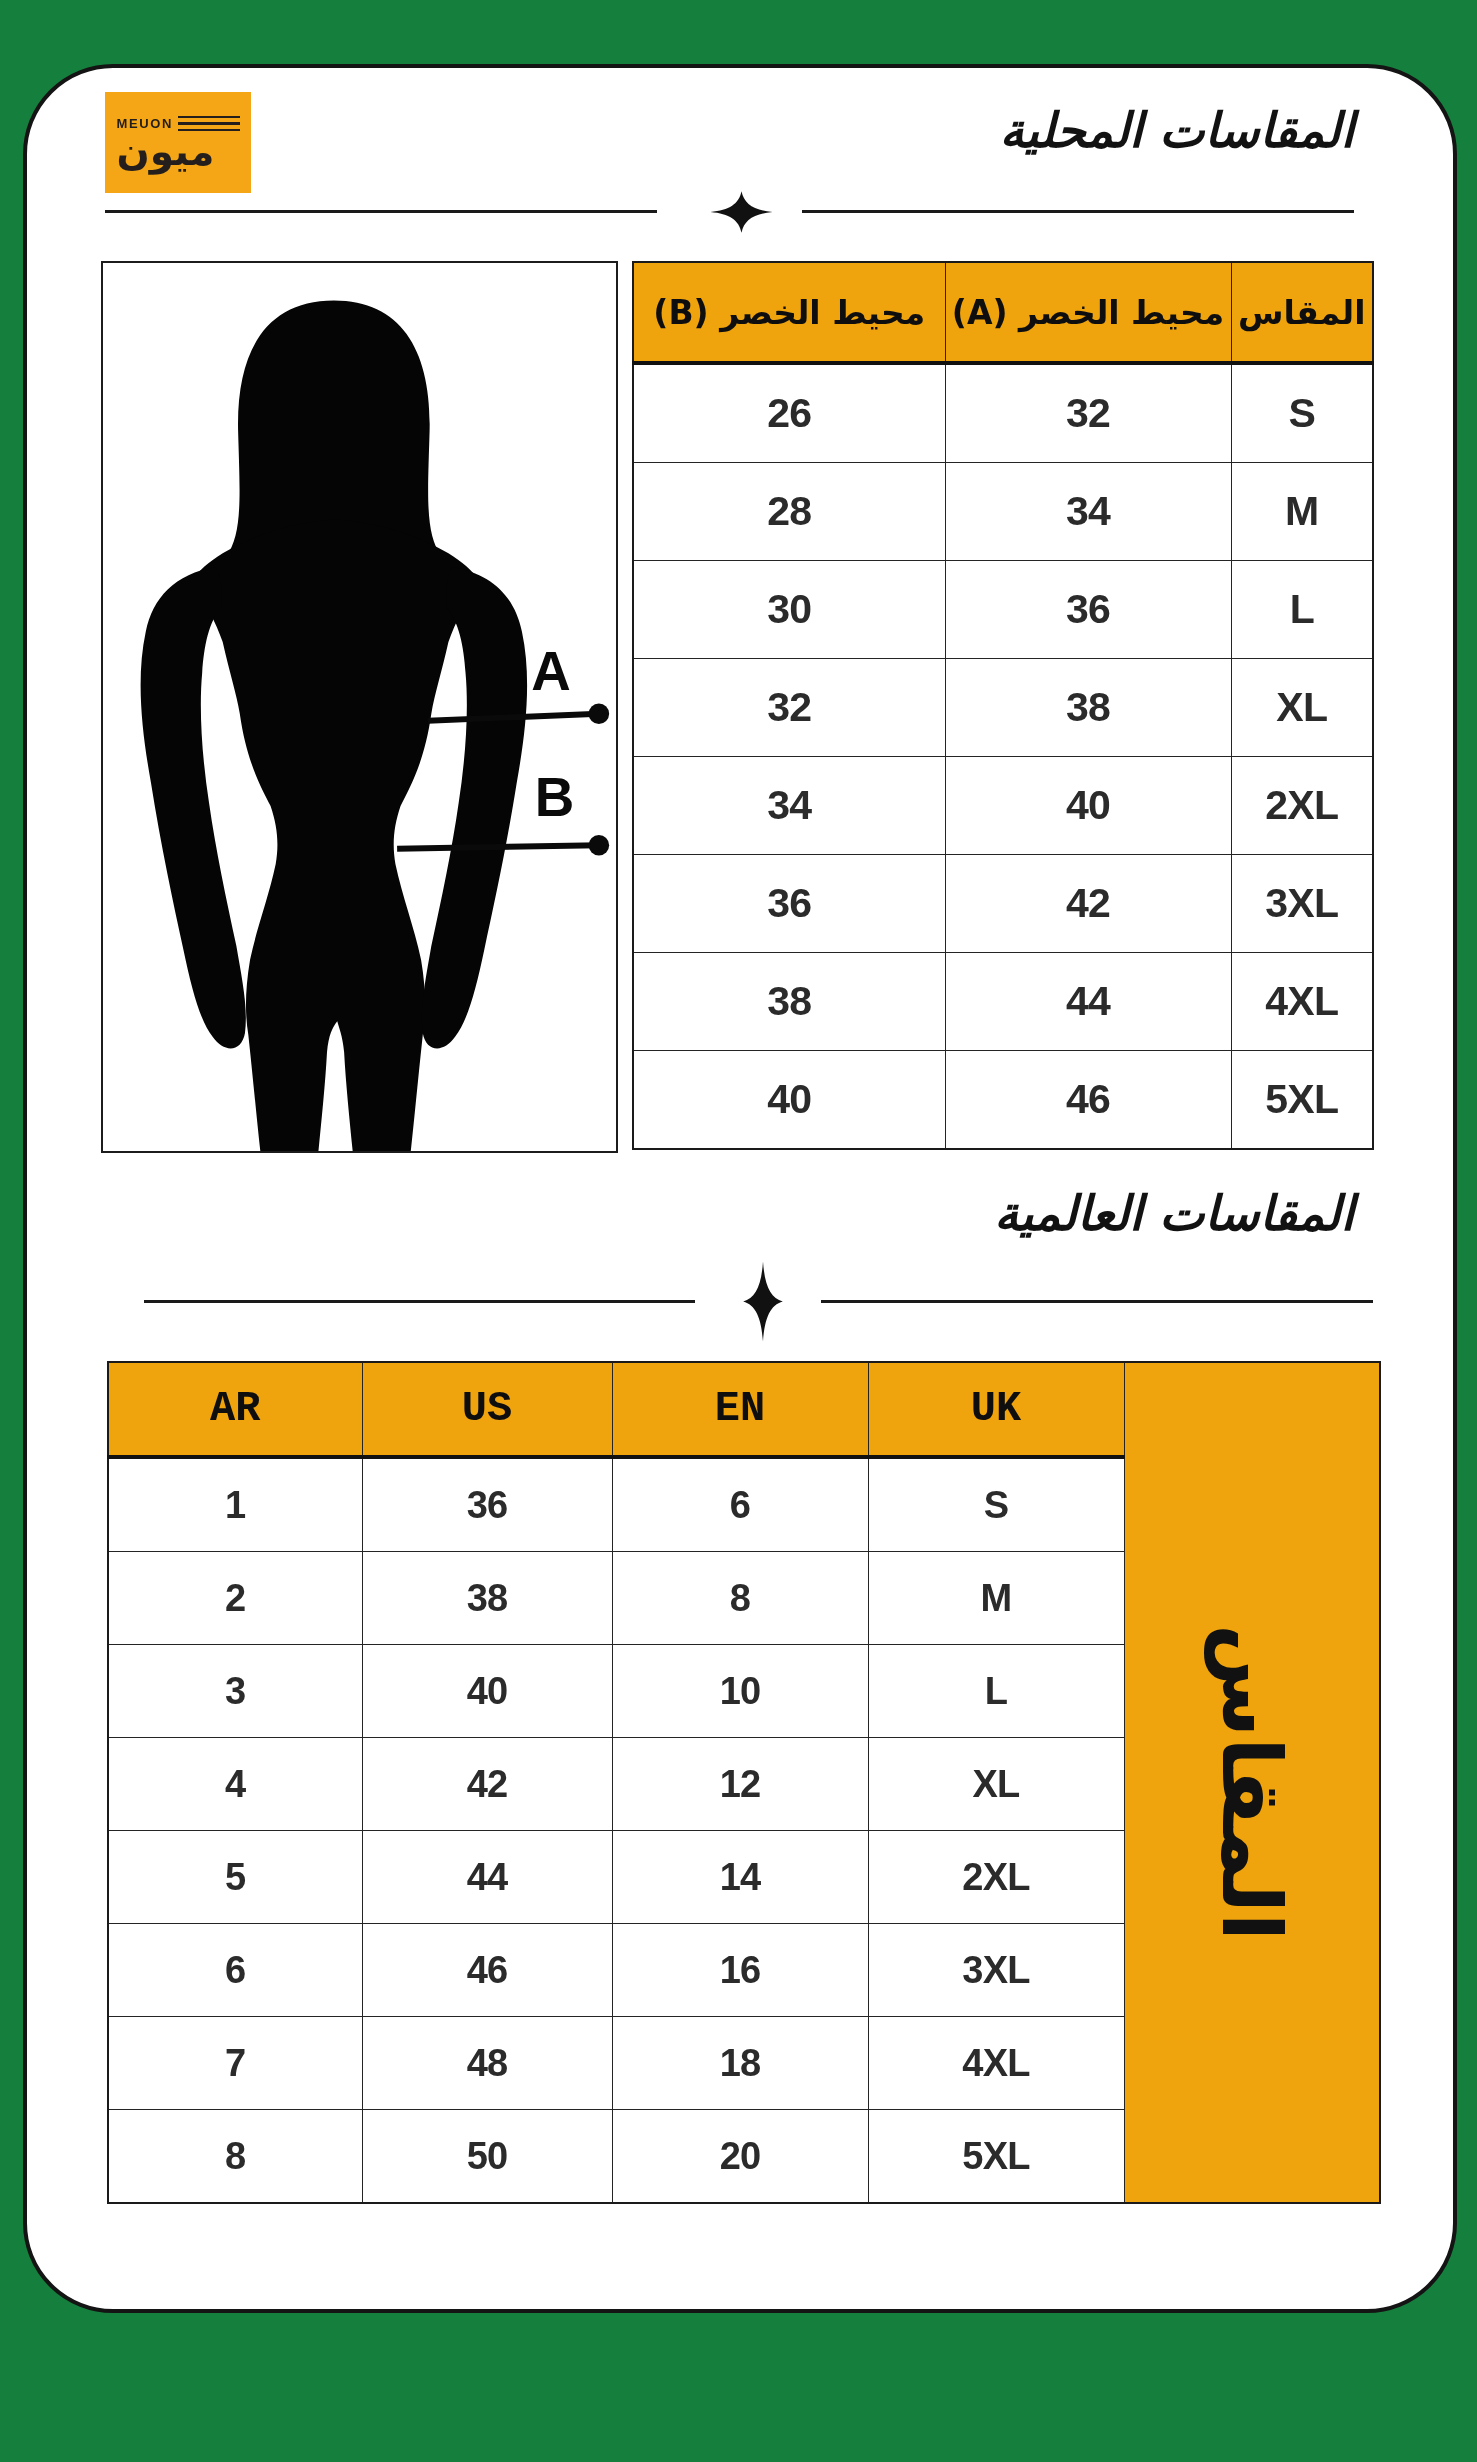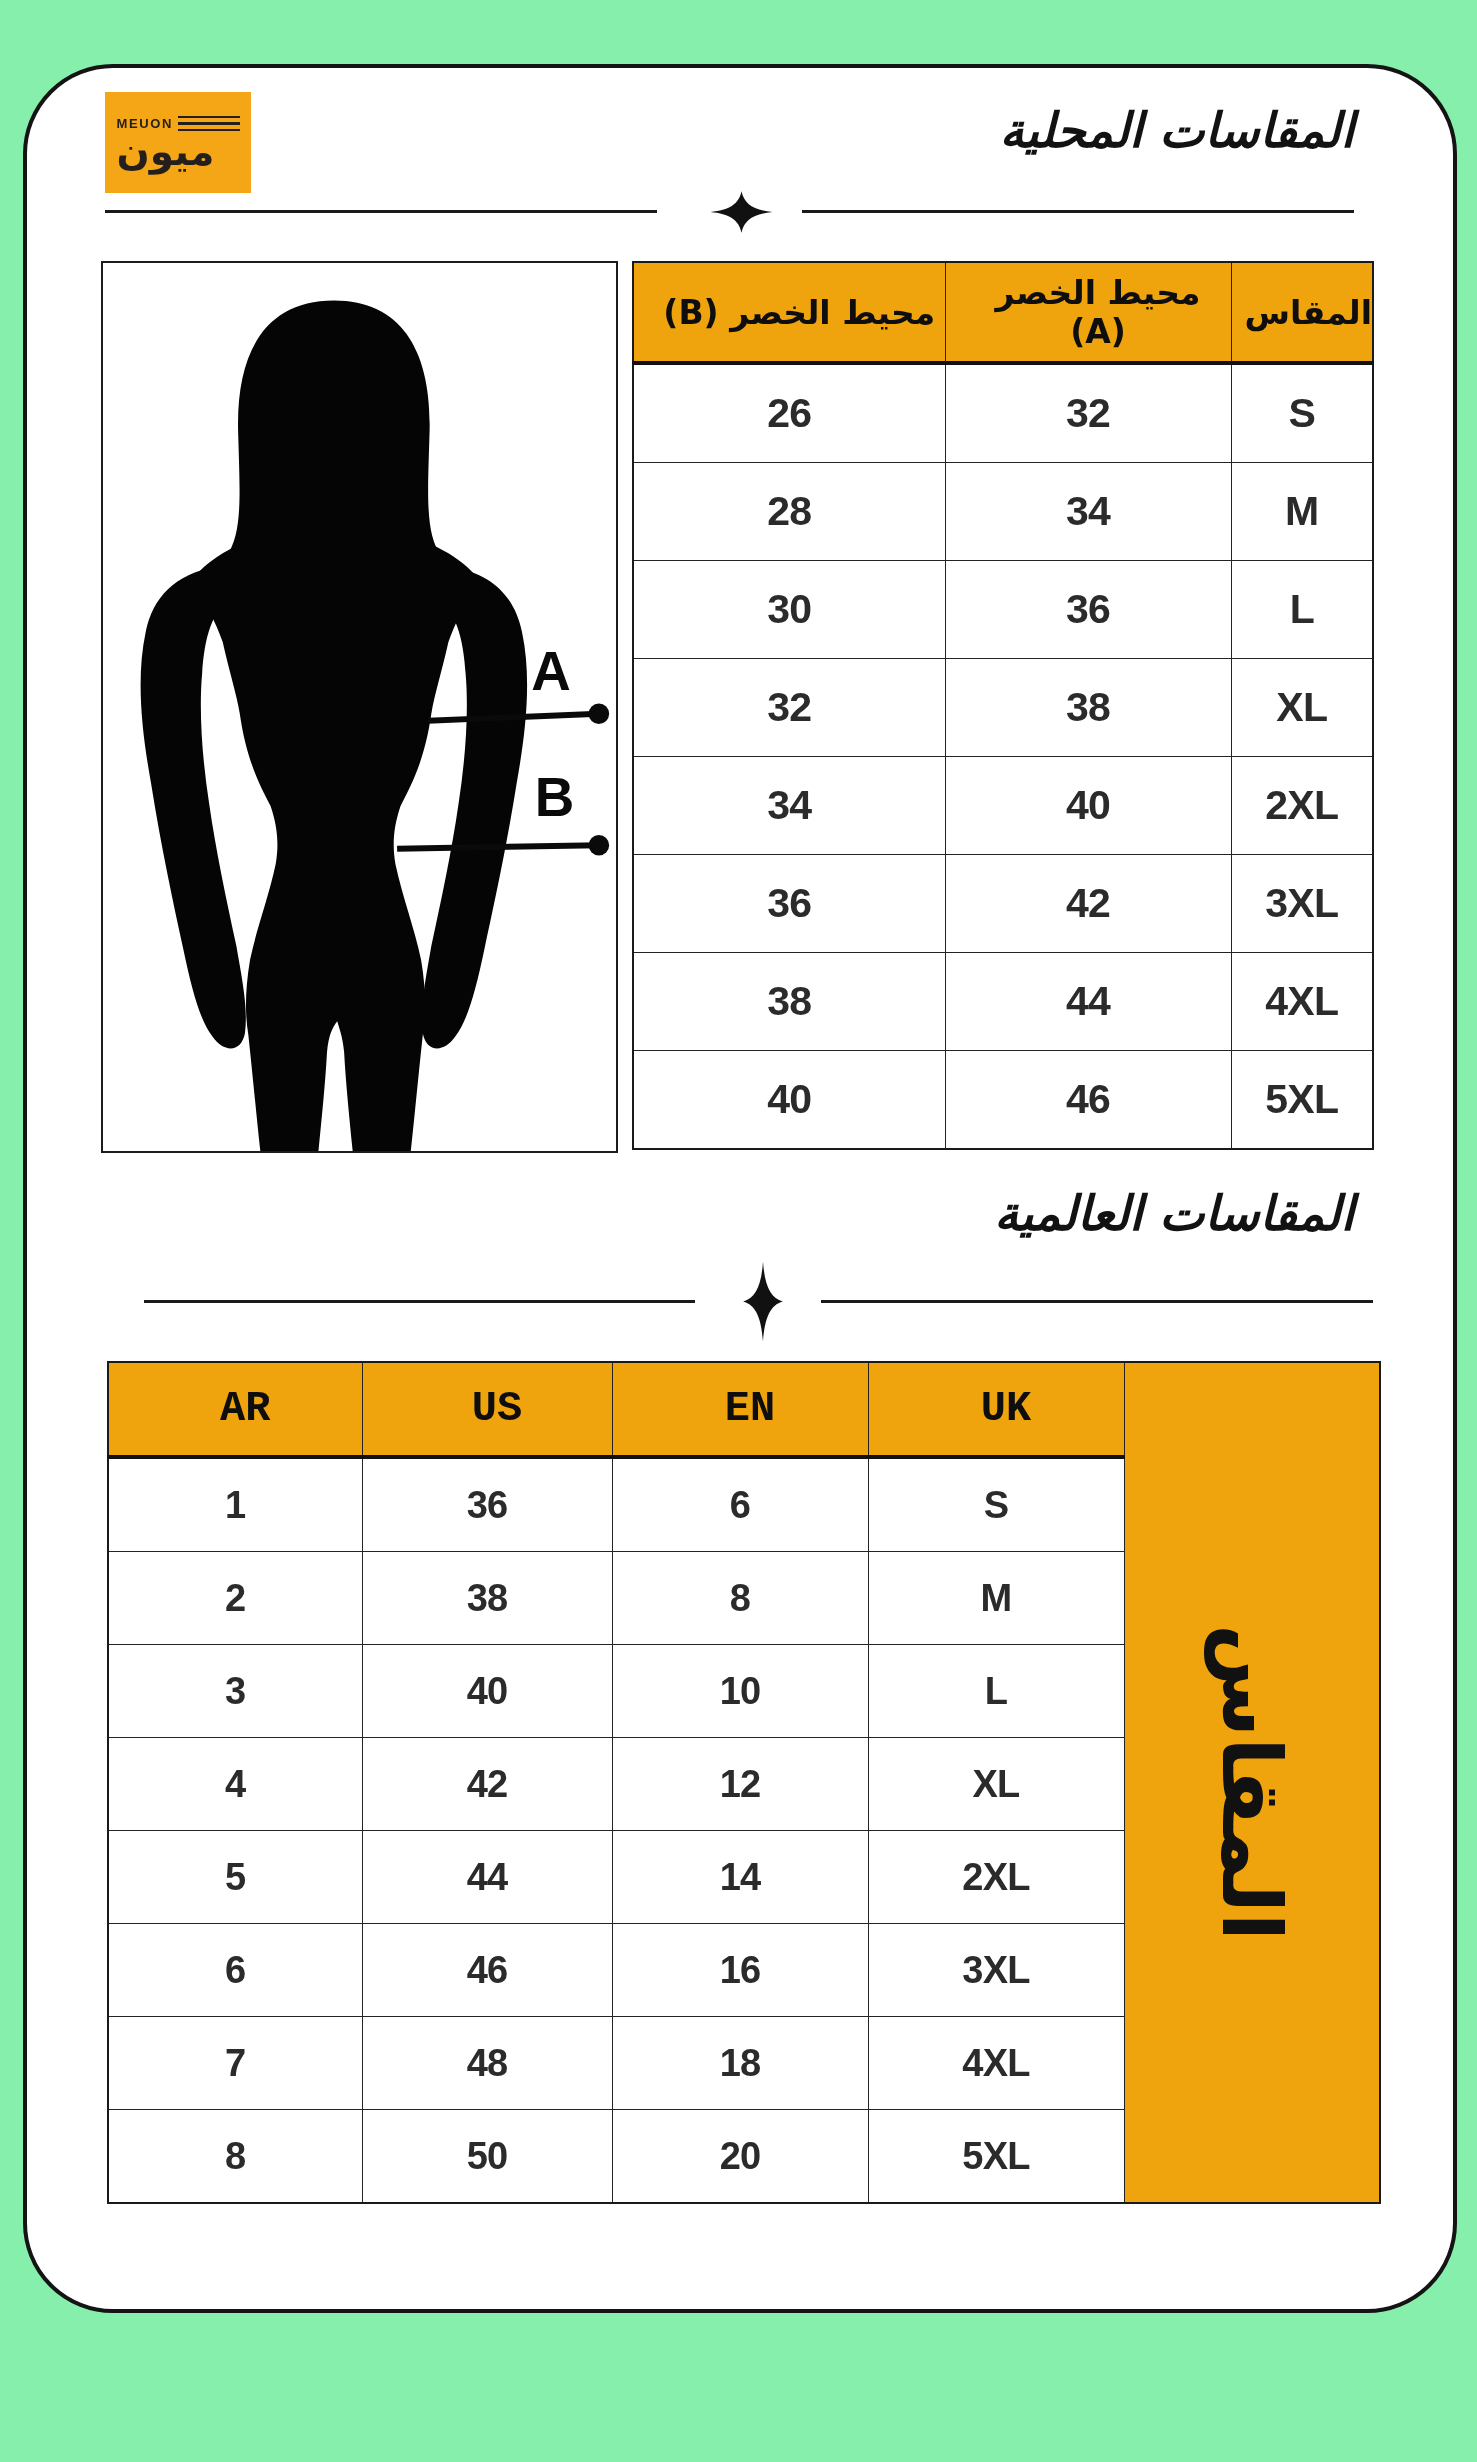--- a/index.html
+++ b/index.html
@@ -4,21 +4,21 @@
 <style>
   :root{
     --accent:#EFA30D;
     --logo-orange:#F4A616;
     --ink:#161616;
     --num-ink:#2b2b2b;
   }
   html,body{margin:0;padding:0;}
   body{background:#ffffff;}
   .page{
-    position:relative;width:1477px;height:2462px;background:#86efac;overflow:hidden;
+    position:relative;width:1477px;height:2462px;background:#15803d;overflow:hidden;
     font-family:"DejaVu Sans",sans-serif;color:var(--ink);
   }
   .frame{
     position:absolute;left:23px;top:64px;width:1426px;height:2241px;
     border:4.1px solid #141414;border-radius:90px;background:#ffffff;
   }
   
   .logo{
     position:absolute;left:105px;top:92px;width:146px;height:101px;
     background:var(--logo-orange);box-sizing:border-box;padding:13px 11.5px 8.2px 11.5px;
@@ -47,21 +47,21 @@
   #sparkle2{left:741px;top:1257px;width:44px;height:89px;}
   
   .figure-box{
     position:absolute;left:101px;top:261px;width:517px;height:892px;
     border:2.5px solid #1c1c1c;box-sizing:border-box;background:#ffffff;
   }
   .figure-box svg{display:block;width:100%;height:100%;}
   
   table{border-collapse:collapse;table-layout:fixed;background:#ffffff;}
   td,th{border:1.6px solid #242424;text-align:center;vertical-align:middle;padding:0;}
-  .hdr{background:var(--accent);color:#0e0e0e;font-weight:700;padding-left:20px;}
+  .hdr{background:var(--accent);color:#0e0e0e;font-weight:700;}
   .num{
     font-family:"Liberation Sans",sans-serif;font-weight:700;color:var(--num-ink);
     letter-spacing:-0.8px;
   }
   
   .table1-wrap{position:absolute;left:632px;top:261px;}
   .table1-wrap table{width:740px;border:2.5px solid #1a1a1a;}
   .table1-wrap .hdr{font-size:33px;height:98px;border-bottom:4.1px solid #111111;direction:rtl;}
   .table1-wrap .num{font-size:41px;height:97px;}
   

